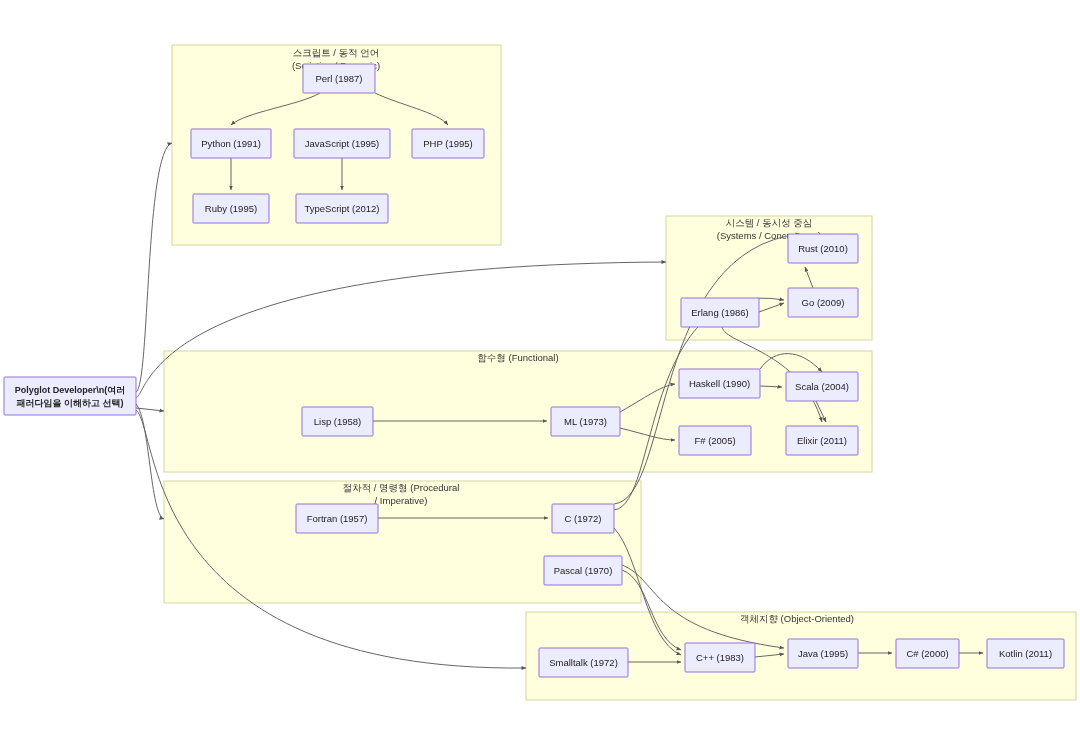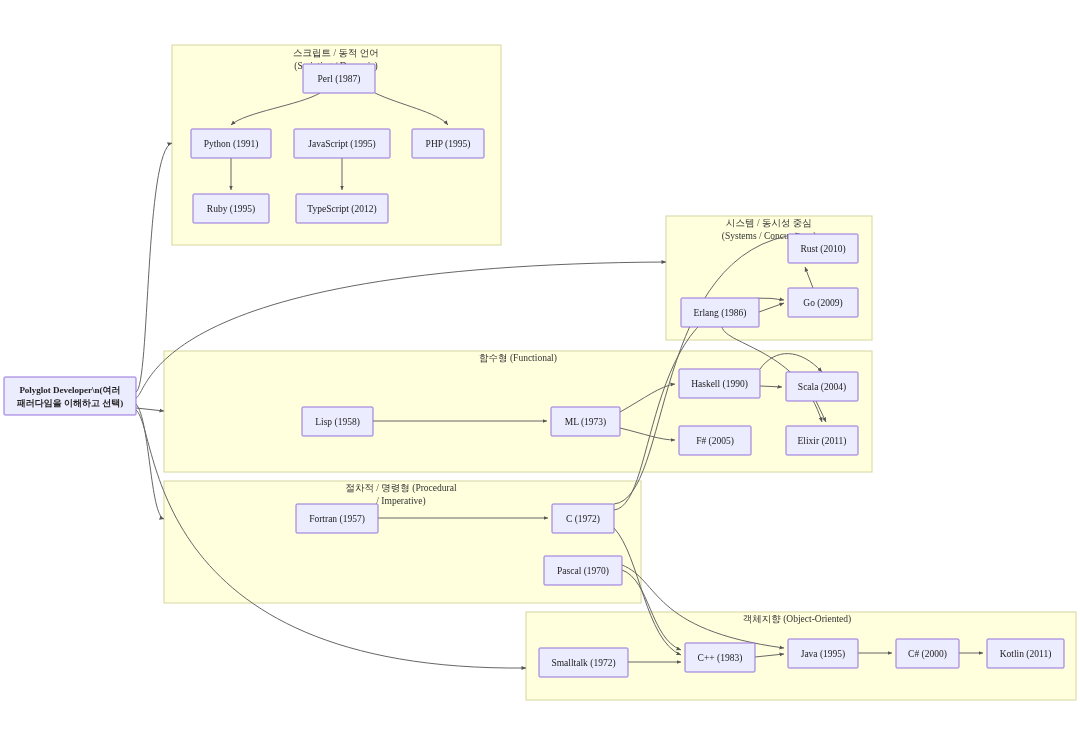--- a/index.html
+++ b/index.html
@@ -1,18 +1,18 @@
 <!DOCTYPE html>
 <html><head>
 <meta charset="utf-8">
 <style>
   html,body{margin:0;padding:0;background:#ffffff;}
   body{width:1080px;height:741px;overflow:hidden;
        font-family:"Liberation Sans","DejaVu Sans",sans-serif;}
-  #canvas{position:relative;width:1080px;height:741px;font-family:Liberation Serif, serif;}
+  #canvas{position:relative;width:1080px;height:741px;}
   svg#diagram{position:absolute;left:0;top:0;width:1080px;height:741px;}
   .cluster-rect{fill:#ffffde;stroke:#d6d69e;stroke-width:1;}
   .cluster-label{font-size:9.5px;fill:#333333;text-anchor:middle;}
   .node-rect{fill:#ececff;stroke:#9370db;stroke-width:1;}
   .node-label{font-size:9.5px;fill:#222222;text-anchor:middle;dominant-baseline:middle;}
   .root-label{font-size:9px;font-weight:bold;fill:#222222;text-anchor:middle;}
   .edge{fill:none;stroke:#666666;stroke-width:1;}
 </style>
 </head>
 <body>

